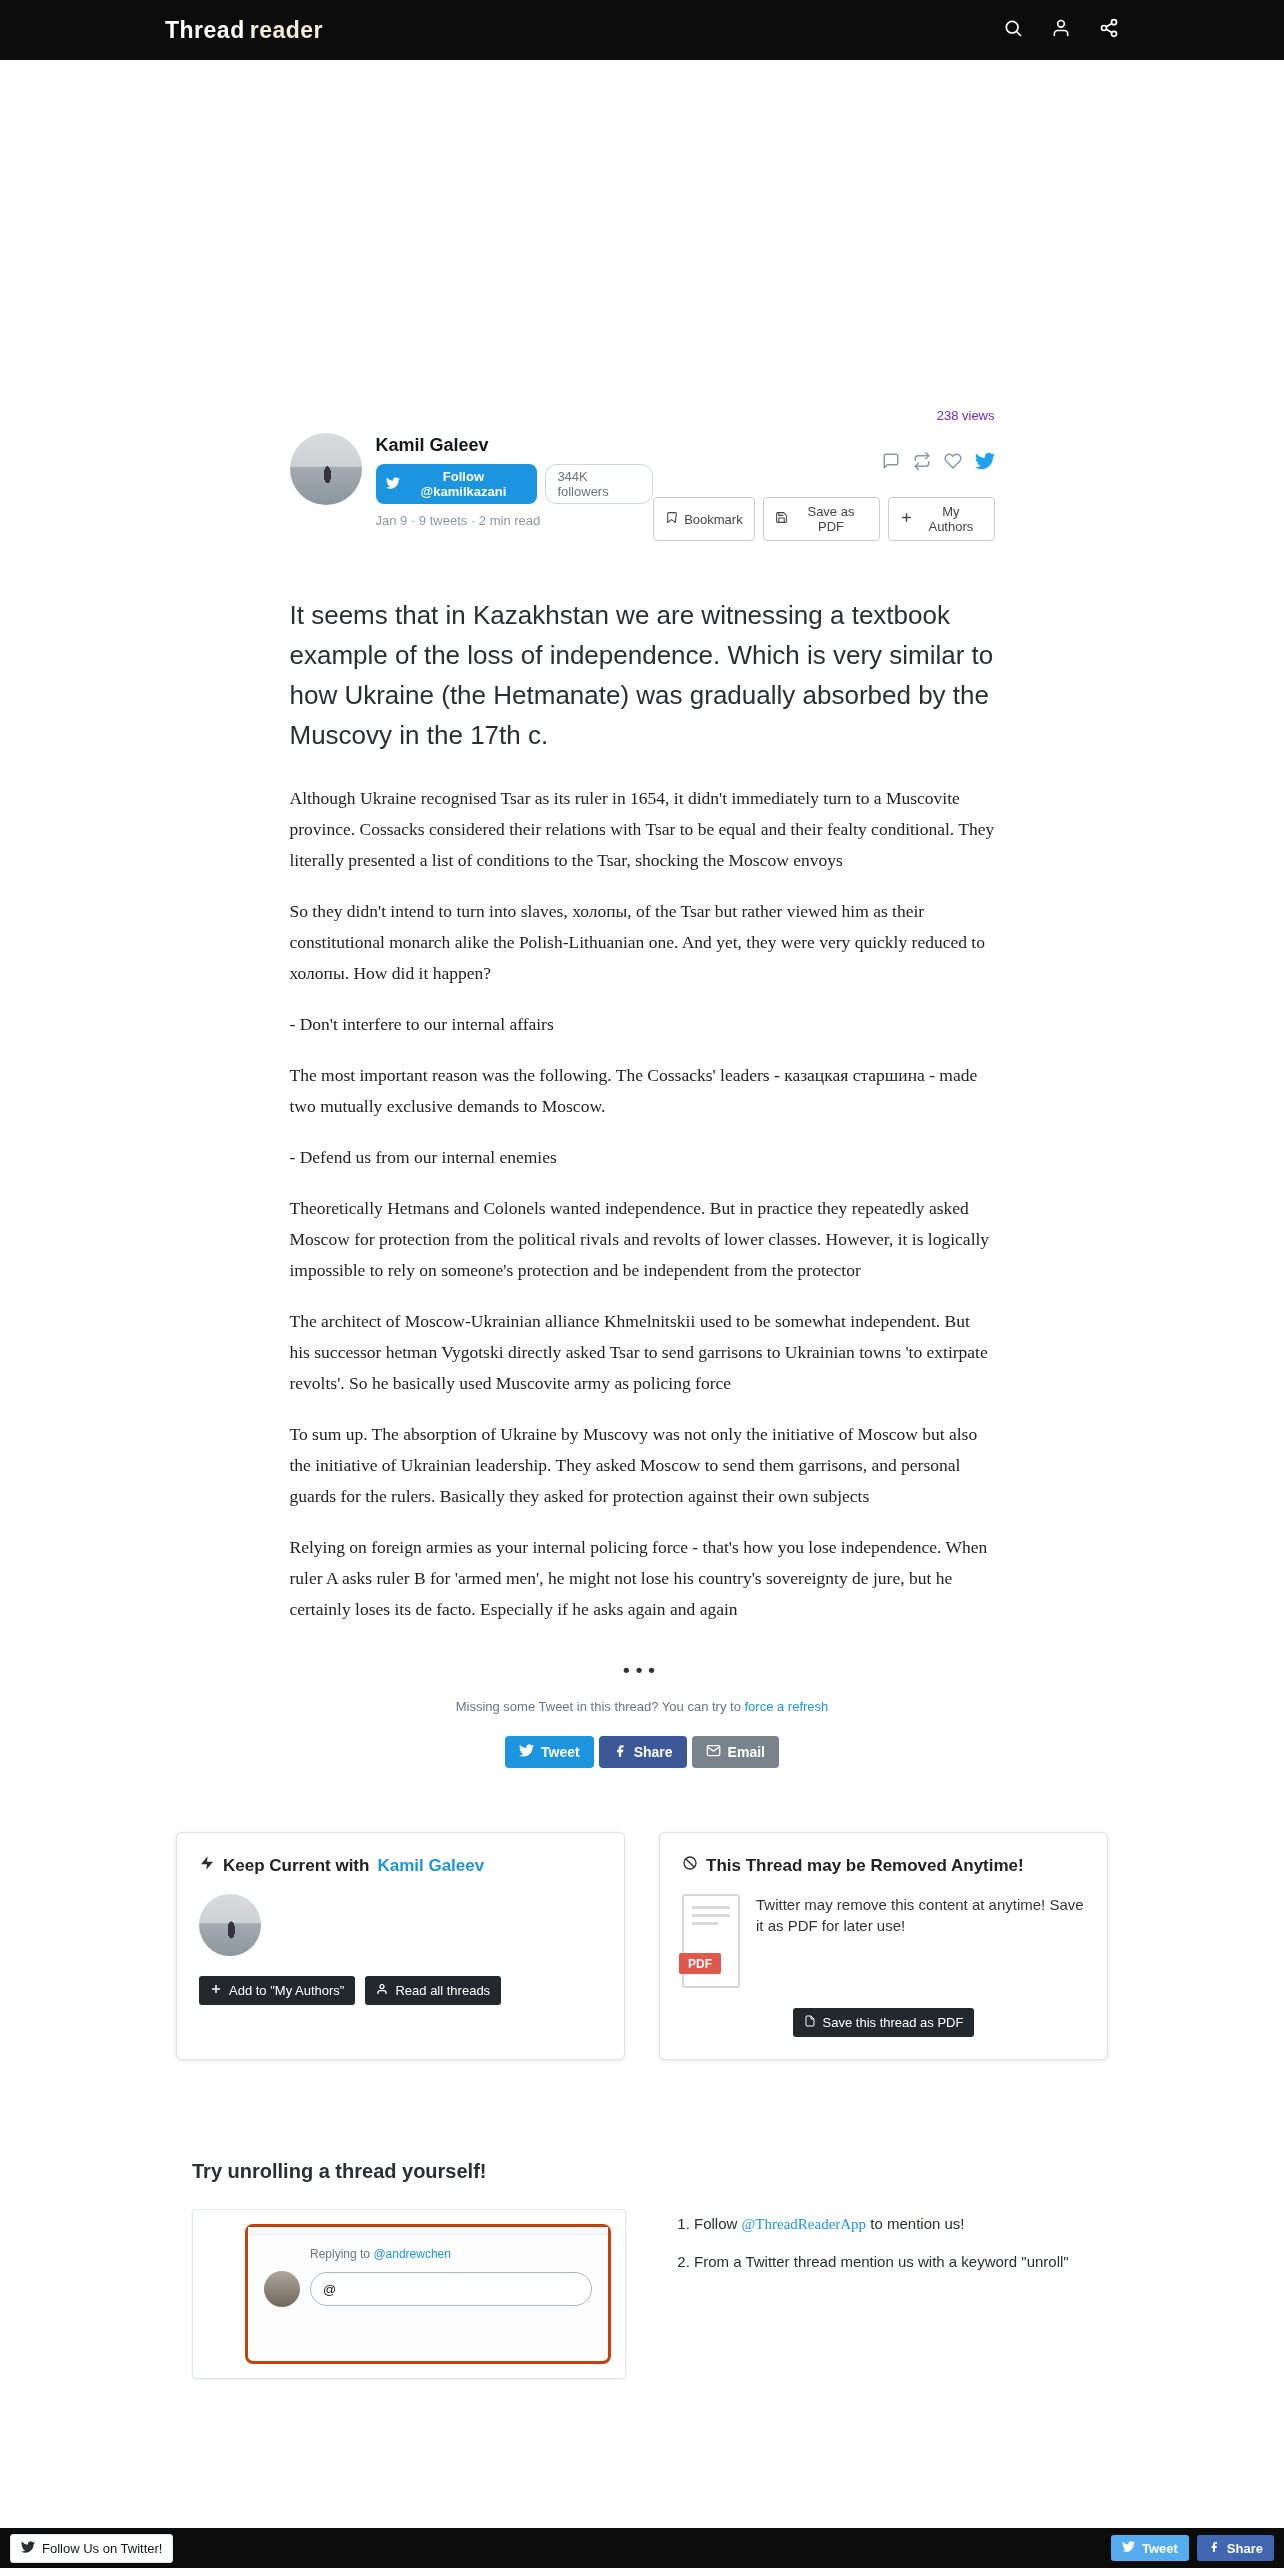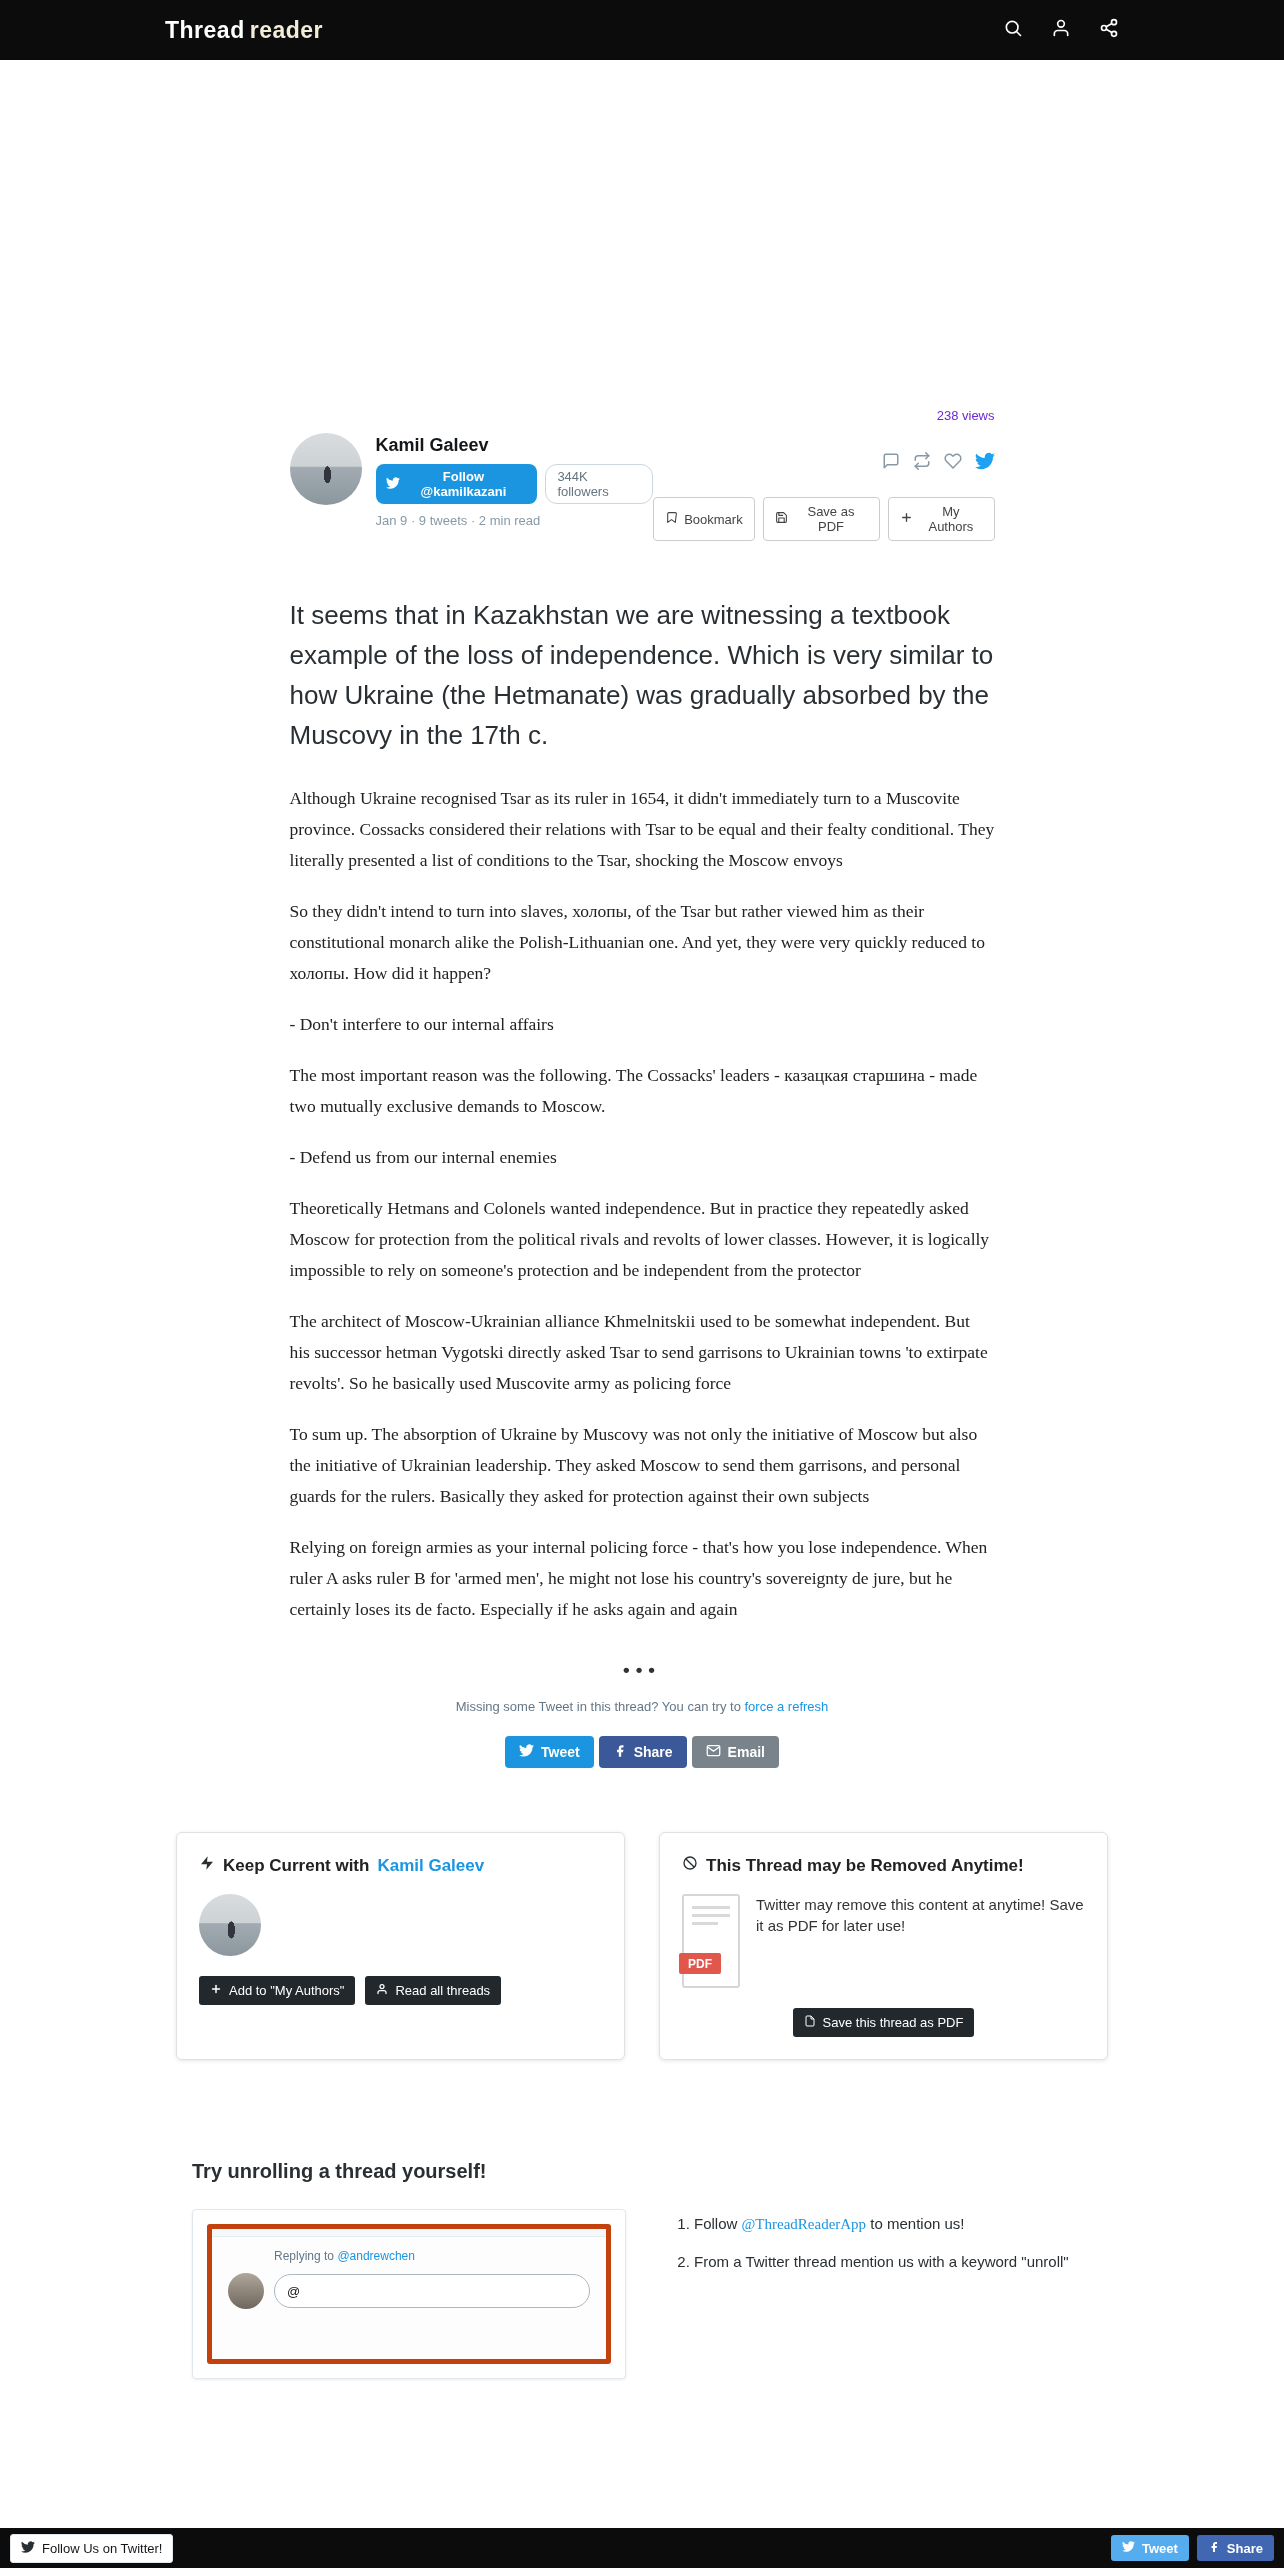--- a/index.html
+++ b/index.html
@@ -118,21 +118,21 @@
   }
 
   
   .unroll { width: 932px; margin: 100px auto 0; }
   .unroll h2 { font-size: 20px; font-weight: bold; color: #292f33; margin: 0 0 26px 16px; }
   .unroll-row { display: flex; gap: 46px; align-items: flex-start; margin-left: 16px; }
   .mock {
     width: 434px; border: 1px solid #e1e8ed; border-radius: 4px;
     box-shadow: 0 1px 3px rgba(0,0,0,.08); padding: 14px; height: 170px; background: #fff;
   }
-  .mock-inner { border: 5px solid #c2410c; border-radius: 3px; background: #fdfdfd; height: 100%; padding: 12px 16px; }
+  .mock-inner { border: 3px solid #c2410c; border-radius: 8px; background: #fdfdfd; height: 100%; padding: 12px 16px; margin-left: 38px; }
   .mock-chrome { height: 8px; background: #f5f8fa; border-bottom: 1px solid #e6ecf0; margin: -12px -16px 12px; }
   .mock-reply { font-size: 12px; color: #657786; margin: 4px 0 10px 46px; }
   .mock-reply a { color: #1b95e0; }
   .mock-compose { display: flex; gap: 10px; align-items: center; }
   .mock-avatar { width: 36px; height: 36px; border-radius: 50%; flex: none;
     background: linear-gradient(180deg, #b0a79b, #6f665c); }
   .mock-input {
     flex: 1; background: #fff; border: 1px solid #aab8c2; border-radius: 18px;
     height: 34px; display: flex; align-items: center; padding: 0 12px;
     font-size: 13px; color: #14171a;

